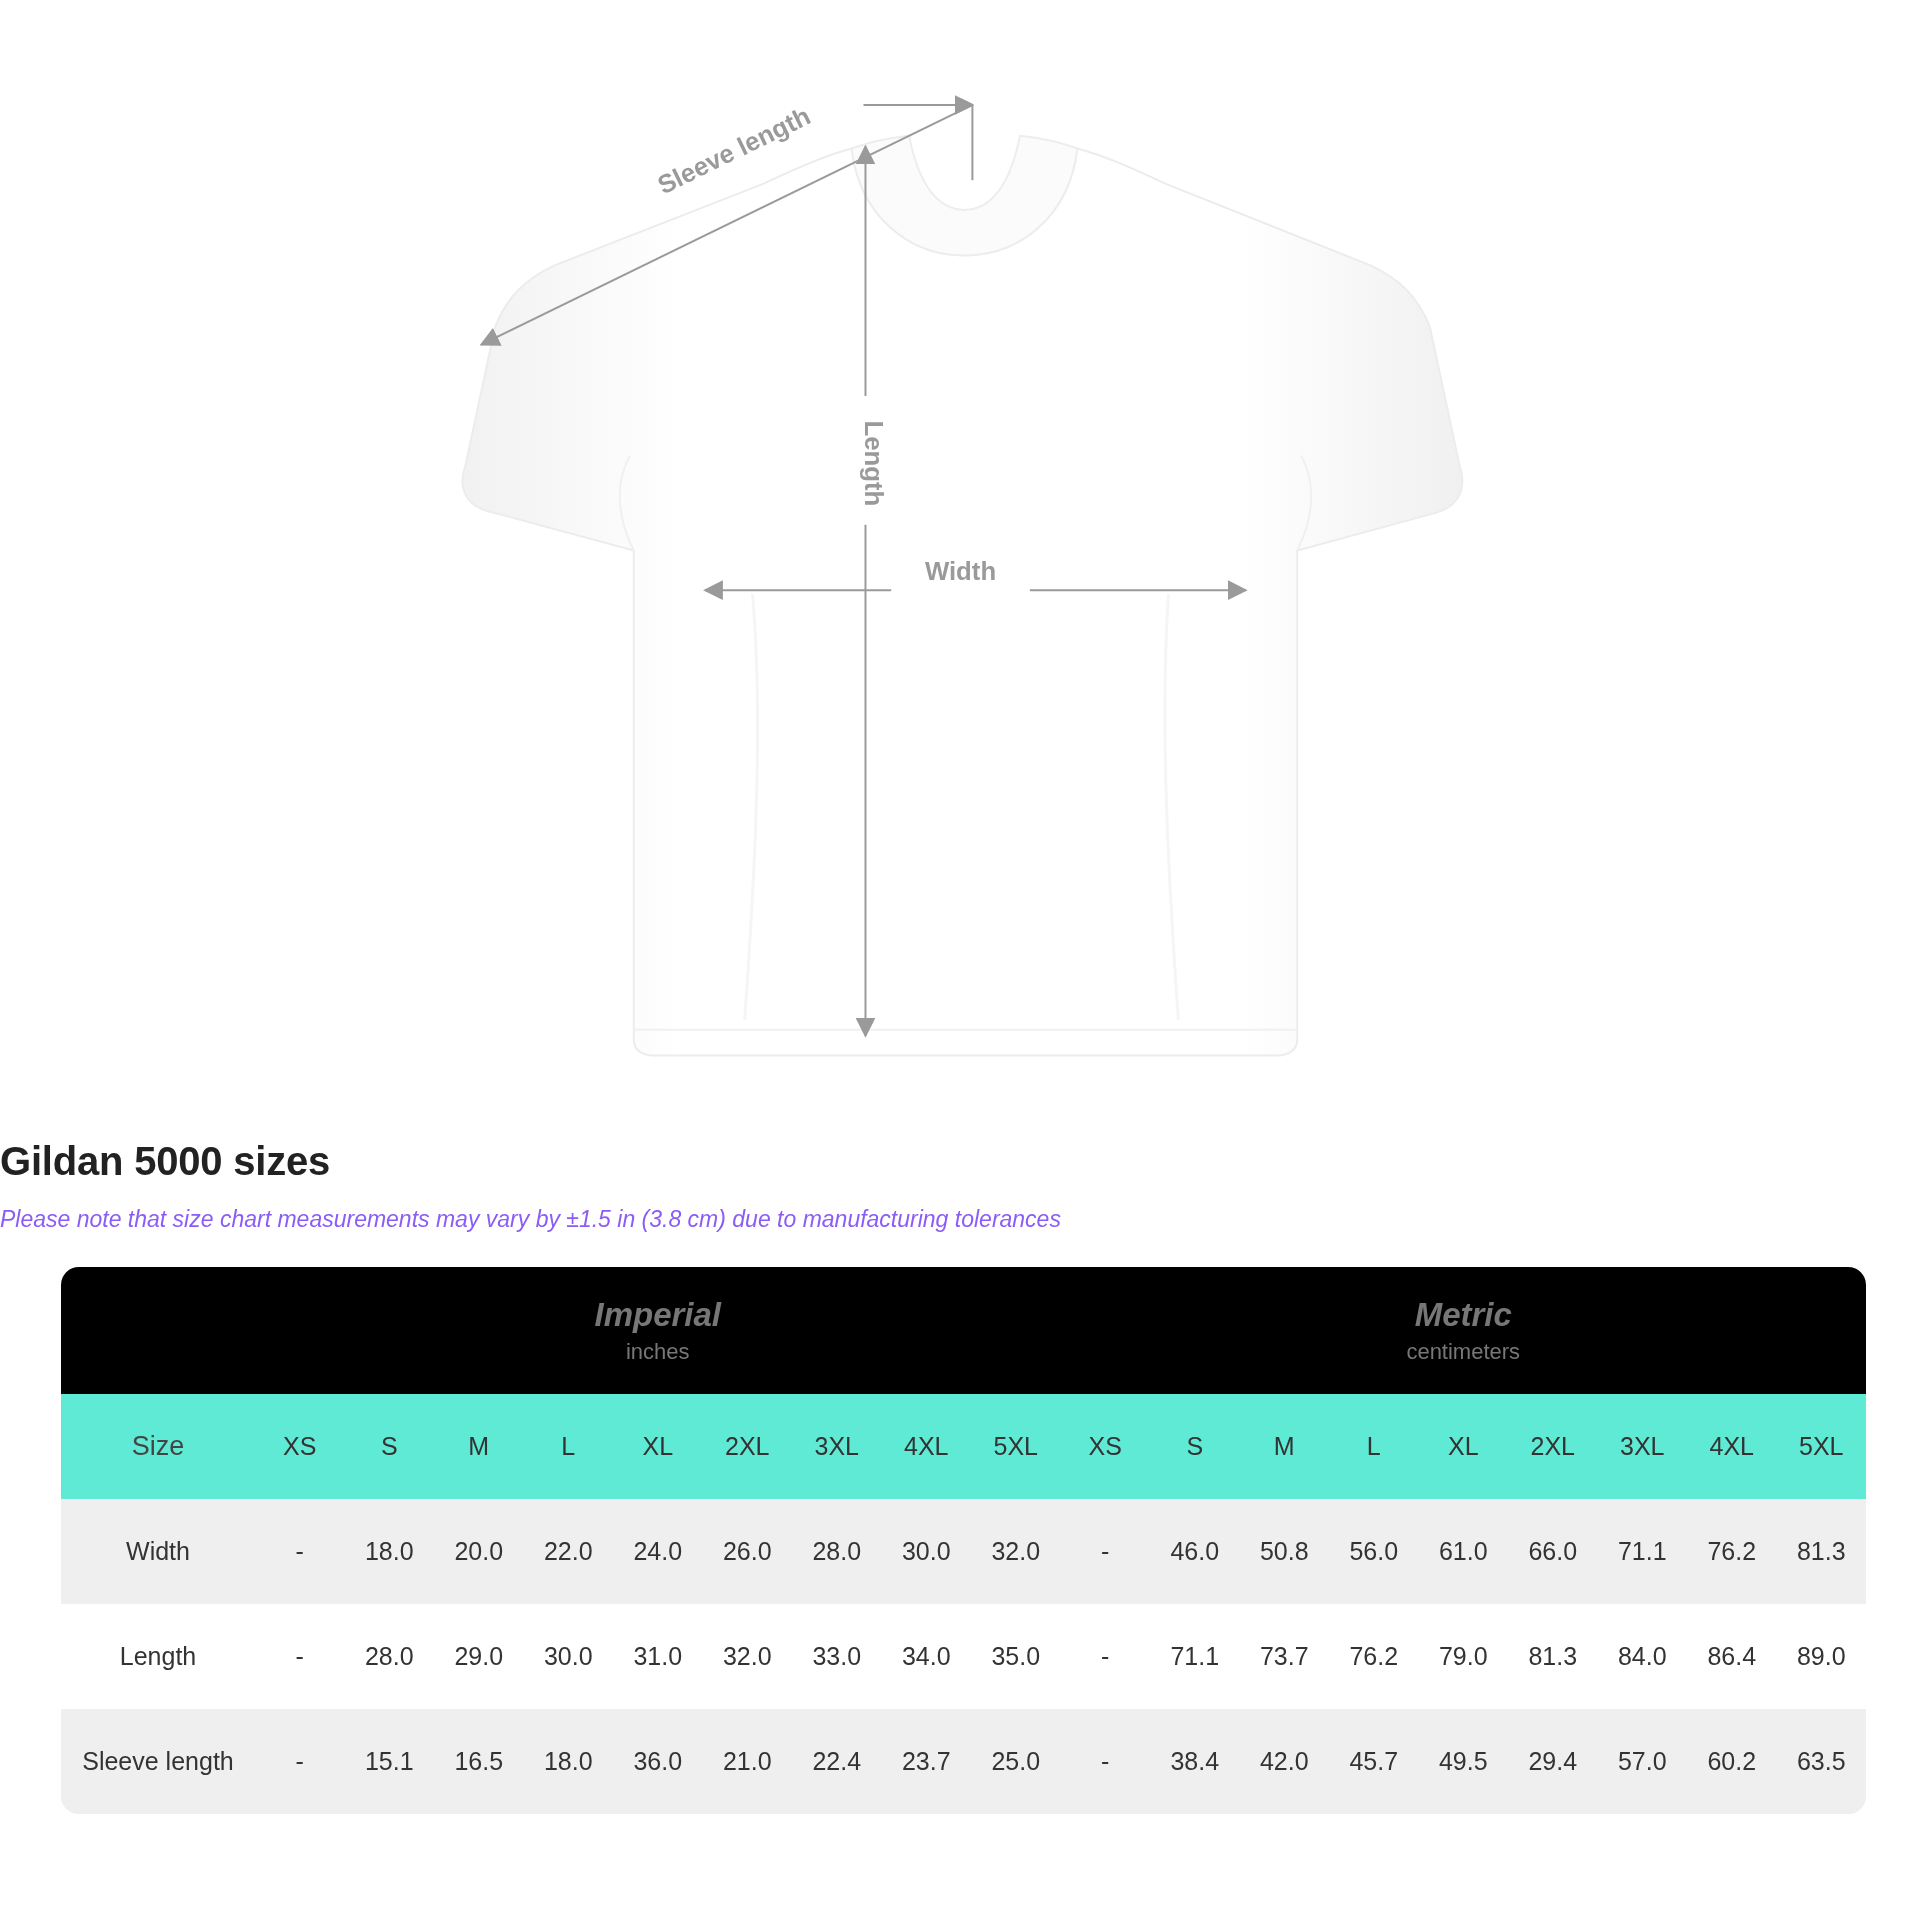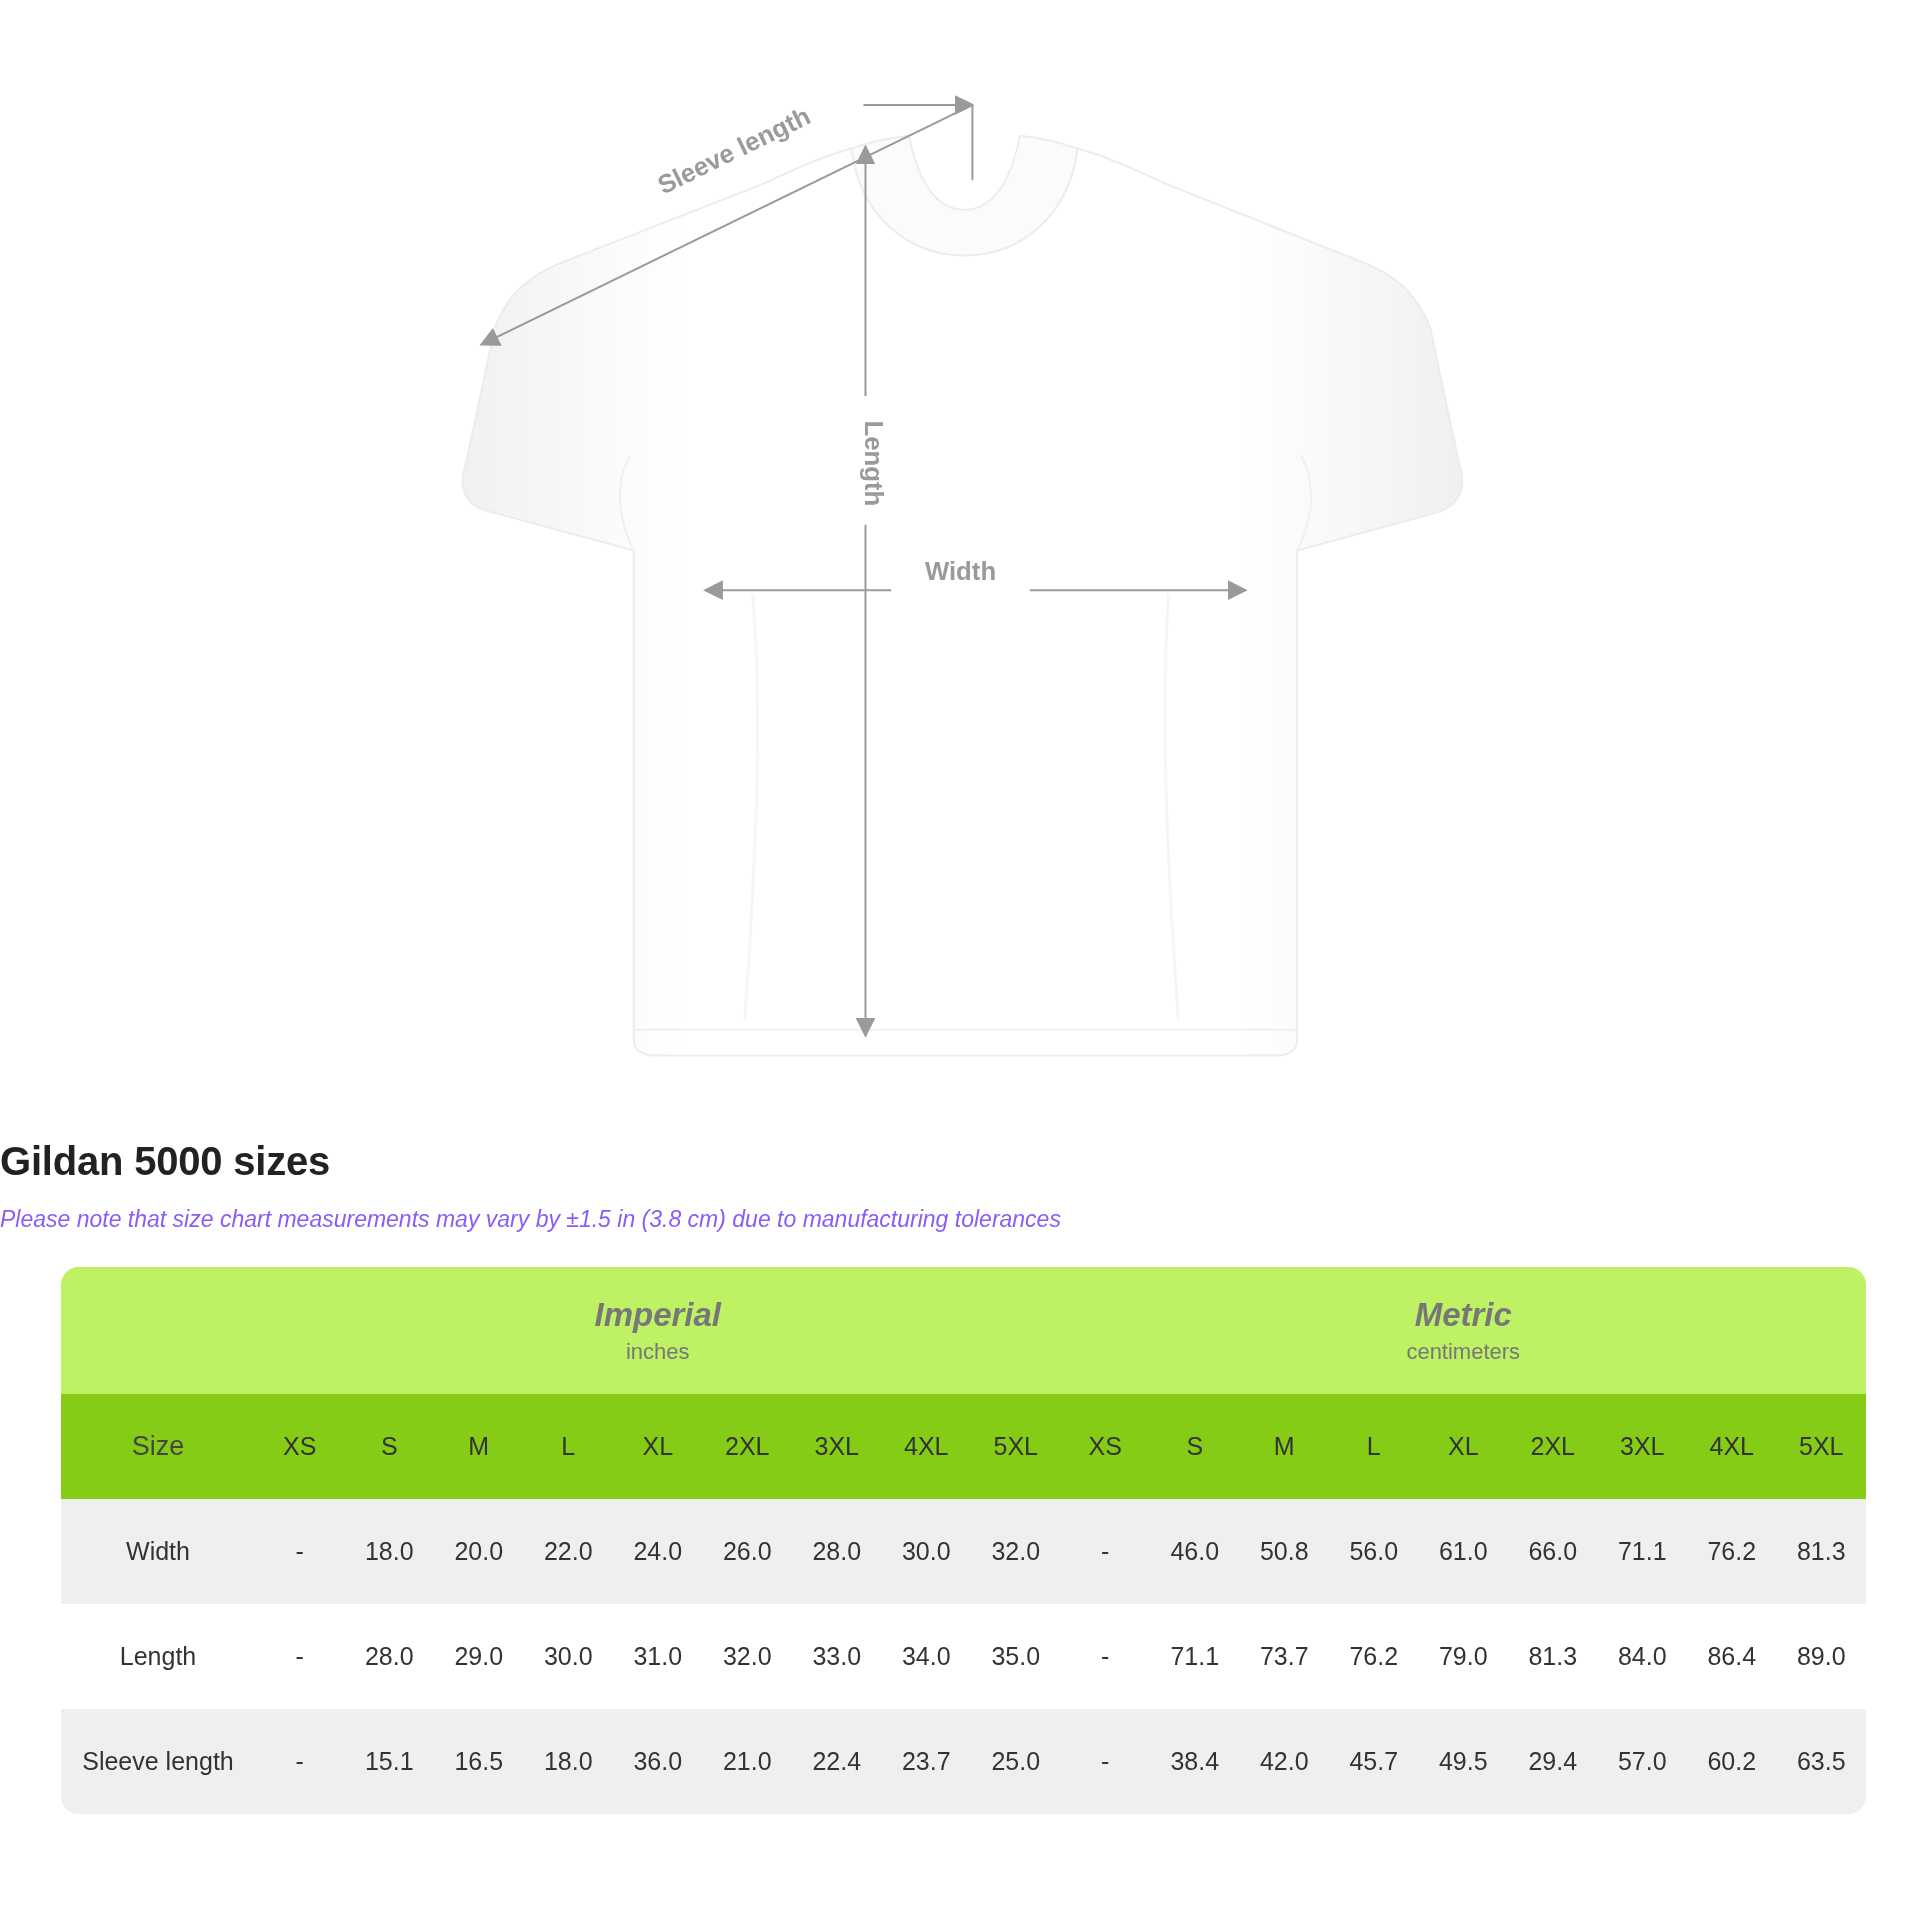--- a/index.html
+++ b/index.html
@@ -69,40 +69,40 @@
     vertical-align: middle;
     font-size: 25px;
     color: #333333;
     font-weight: normal;
     border: none;
   }
 
   
   .unit-row td {
     height: 127px;
-    background: #bef264;
+    background: #000000;
     padding: 0;
   }
   .unit-name {
     font-size: 33px;
     font-weight: bold;
     font-style: italic;
     color: #777777;
     line-height: 1.15;
   }
   .unit-sub {
     font-size: 22px;
     color: #777777;
     margin-top: 6px;
   }
 
   
   .head-row td {
     height: 103px;
-    background: #84cc16;
+    background: #5eead4;
     font-weight: bold;
     color: #555555;
     font-size: 26px;
     border-right: 1px solid #e6e6e6;
     margin-top: 31px;
   }
   .head-row td:last-child { border-right: none; }
   .head-row td.row-label-cell {
     font-size: 27px;
     color: #444444;

